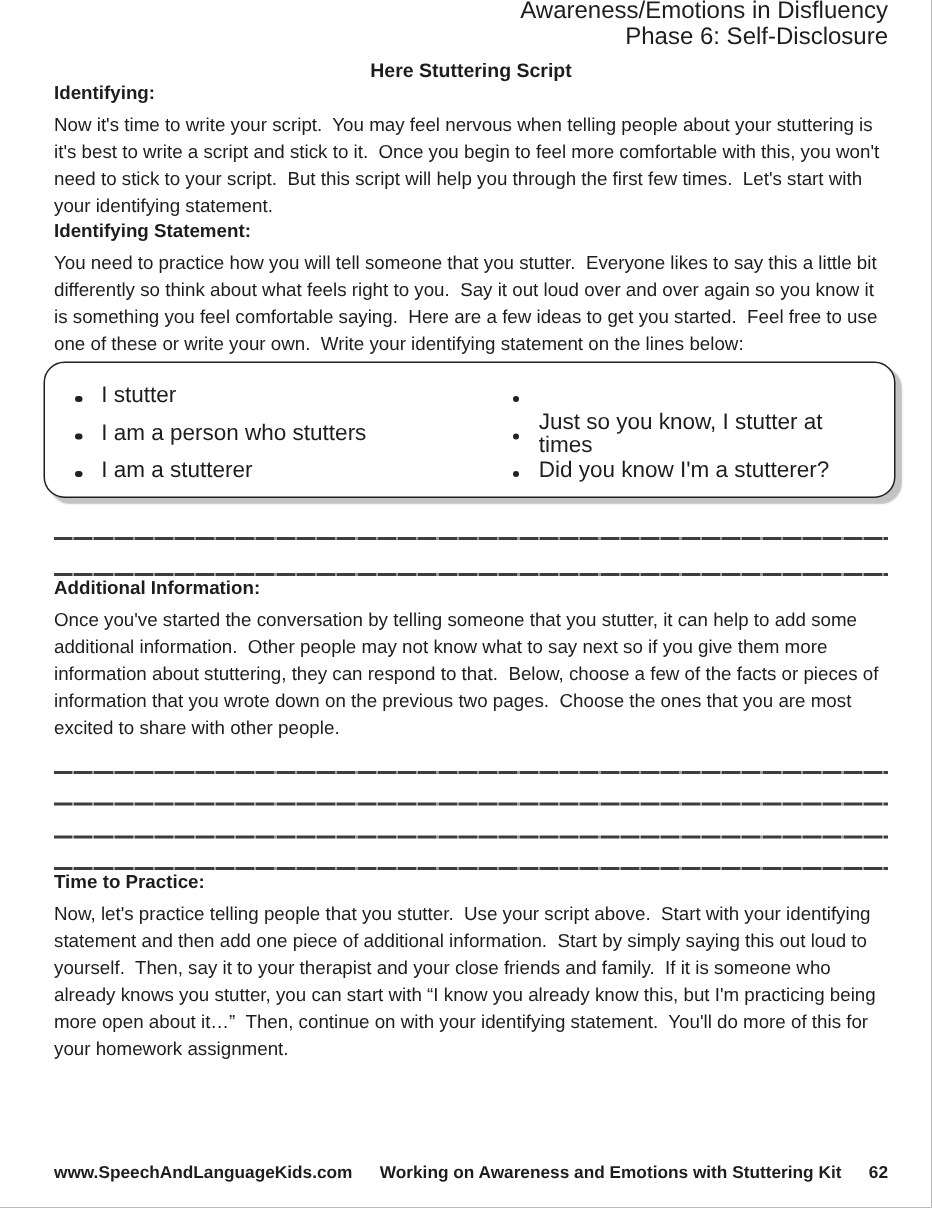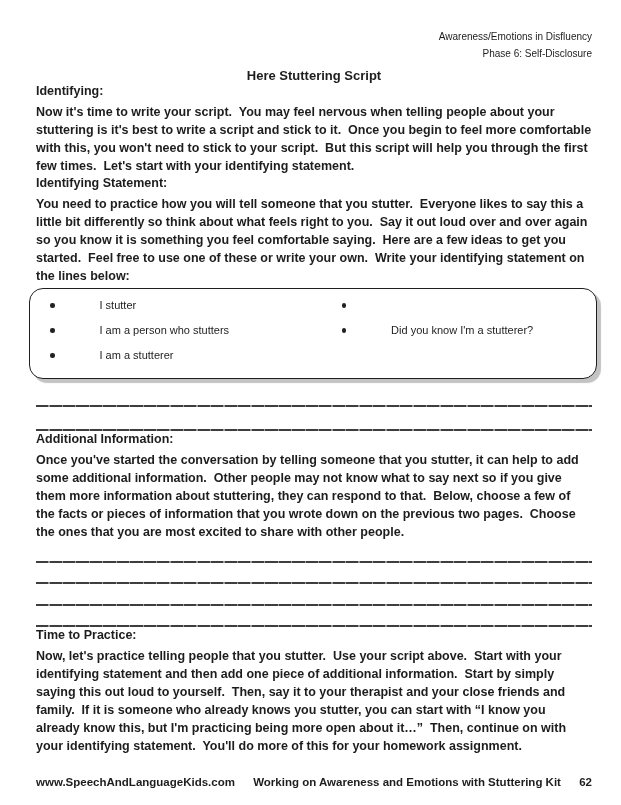--- a/index.html
+++ b/index.html
@@ -9,23 +9,22 @@
     height: 805px;
     margin: 0 auto;
     background: #ffffff;
     overflow: hidden;
     font-family: "Liberation Sans", "DejaVu Sans", sans-serif;
     color: #1d1d1d;
     box-sizing: border-box;
     padding: 0 29px 0 36px;
   }
   .doc-header {
-    margin-top: 29px;
     text-align: right;
-    font-size: 10px;
+    font-size: 16px;
     line-height: 16.5px;
   }
   .title {
     margin: 6px 0 0;
     text-align: center;
     font-size: 13px;
     font-weight: bold;
     line-height: 15px;
   }
   h2.sec-heading {
@@ -36,44 +35,42 @@
   }
   .mt-first { margin-top: 26px; }
   .mt-sec   { margin-top: 6px; }
   .mt-add   { margin-top: 20px; }
   .mt-prac  { margin-top: 7px; }
   p.body-text {
     margin: 4px 0 0;
     font-size: 12.5px;
     line-height: 18px;
     white-space: pre-wrap;
-    font-weight: bold;
   }
   .ideas-box {
     margin-top: 3px;
     margin-left: -7px;
     margin-right: -5px;
     border: 1.5px solid #1f1f1f;
     border-radius: 14px;
     box-shadow: 4px 4px 1px #c3c3c3;
     background: #ffffff;
     display: flex;
     padding: 9px 8px 5px 18px;
     box-sizing: border-box;
   }
   .ideas-col { list-style: none; margin: 0; padding: 0; }
   .ideas-col.left  { width: 54%; }
   .ideas-col.right { width: 46%; }
   .idea-item {
     display: flex;
-    align-items: flex-start;
+    align-items: center;
     height: 25px;
-    font-size: 11px;
+    font-size: 15px;
     line-height: 15px;
-    gap: 32px;
   }
   .bullet {
     flex: 0 0 auto;
     width: 4.5px;
     height: 4.5px;
     border-radius: 50%;
     background: #222222;
     margin: 5px 13px 0 2px;
   }
   .write-line { position: relative; }
@@ -133,20 +130,24 @@
           <span class="bullet"></span>
           <span>I am a stutterer</span>
         </li>
       </ul>
       <ul class="ideas-col right">
         <li class="idea-item">
           <span class="bullet"></span>
         </li>
         <li class="idea-item">
           <span class="bullet"></span>
+          <span>Just so you know, I stutter at times</span>
+        </li>
+        <li class="idea-item">
+          <span class="bullet"></span>
           <span>Did you know I'm a stutterer?</span>
         </li>
       </ul>
     </div>
 
     <div class="lines-group-2">
       <div class="write-line tall"></div>
       <div class="write-line tall"></div>
     </div>
   </section>

